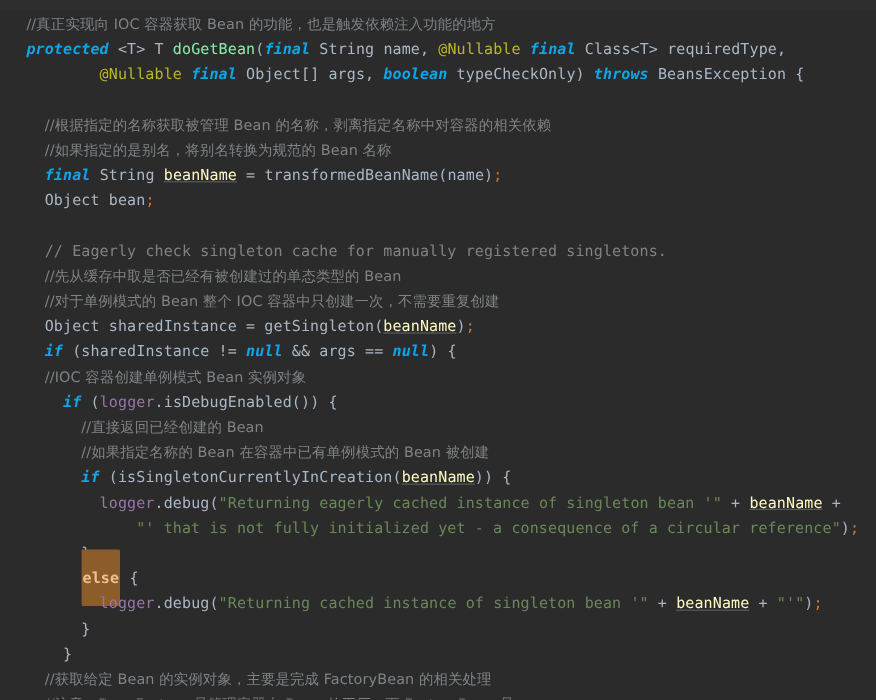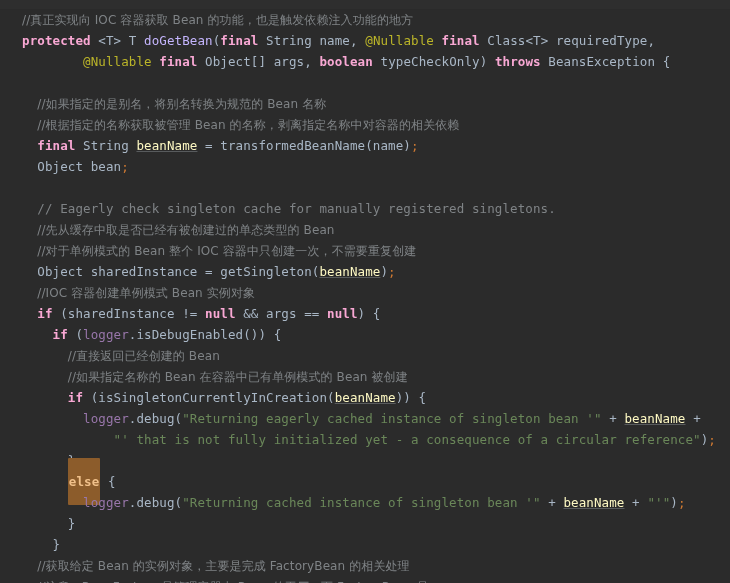--- a/index.html
+++ b/index.html
@@ -48,22 +48,22 @@
     line-height: 21px;
     font-size: 12.5px;
     white-space: pre;
     padding-left: 22px;
     color: #a9b7c6;
     letter-spacing: 0.1px;
   }
 
   
   .cmt   { color: #7f8386; }
-  .kw    { color: #f9a8d4; font-weight: bold; }
-  .mth   { color: #c4b5fd; }
+  .kw    { color: #0ea5e9; font-weight: bold; font-style: italic; }
+  .mth   { color: #86efac; }
   .ann   { color: #bbb529; }
   .str   { color: #6a8759; }
   .fld   { color: #9876aa; }
   .txt   { color: #a9b7c6; }
   .usage { color: #fef9c3; text-decoration: underline; text-decoration-color: #585b5d; }
   .semi  { color: #cc7832; }
 
   
   .hl {
     background: #8c5c2b;
@@ -86,41 +86,41 @@
   <div class="code-area">
 
     <div class="line"><span class="cmt cjk">//真正实现向 IOC 容器获取 Bean 的功能，也是触发依赖注入功能的地方</span></div>
 
     <div class="line"><span class="kw">protected</span> <span class="txt">&lt;T&gt; T </span><span class="mth">doGetBean</span><span class="txt">(</span><span class="kw">final</span> <span class="txt">String name</span><span class="txt">, </span><span class="ann">@Nullable</span> <span class="kw">final</span> <span class="txt">Class&lt;T&gt; requiredType,</span></div>
 
     <div class="line">        <span class="ann">@Nullable</span> <span class="kw">final</span> <span class="txt">Object[] args, </span><span class="kw">boolean</span> <span class="txt">typeCheckOnly) </span><span class="kw">throws</span> <span class="txt">BeansException {</span></div>
 
     <div class="line">&nbsp;</div>
 
+    <div class="line">  <span class="cmt cjk">//根据指定的名称获取被管理 Bean 的名称，剥离指定名称中对容器的相关依赖</span></div>
+
     <div class="line">  <span class="cmt cjk">//如果指定的是别名，将别名转换为规范的 Bean 名称</span></div>
-
-    <div class="line">  <span class="cmt cjk">//根据指定的名称获取被管理 Bean 的名称，剥离指定名称中对容器的相关依赖</span></div>
 
     <div class="line">  <span class="kw">final</span> <span class="txt">String </span><span class="usage">beanName</span><span class="txt"> = </span><span class="txt">transformedBeanName(name)</span><span class="semi">;</span></div>
 
     <div class="line">  <span class="txt">Object bean</span><span class="semi">;</span></div>
 
     <div class="line">&nbsp;</div>
 
     <div class="line">  <span class="cmt">// Eagerly check singleton cache for manually registered singletons.</span></div>
 
     <div class="line">  <span class="cmt cjk">//先从缓存中取是否已经有被创建过的单态类型的 Bean</span></div>
 
     <div class="line">  <span class="cmt cjk">//对于单例模式的 Bean 整个 IOC 容器中只创建一次，不需要重复创建</span></div>
 
     <div class="line">  <span class="txt">Object sharedInstance = getSingleton(</span><span class="usage">beanName</span><span class="txt">)</span><span class="semi">;</span></div>
 
+    <div class="line">  <span class="kw">if</span> <span class="txt">(sharedInstance != </span><span class="kw">null</span><span class="txt"> &amp;&amp; args == </span><span class="kw">null</span><span class="txt">) {</span></div>
+
     <div class="line">  <span class="cmt cjk">//IOC 容器创建单例模式 Bean 实例对象</span></div>
-
-    <div class="line">  <span class="kw">if</span> <span class="txt">(sharedInstance != </span><span class="kw">null</span><span class="txt"> &amp;&amp; args == </span><span class="kw">null</span><span class="txt">) {</span></div>
 
     <div class="line">    <span class="kw">if</span> <span class="txt">(</span><span class="fld">logger</span><span class="txt">.isDebugEnabled()) {</span></div>
 
     <div class="line">      <span class="cmt cjk">//直接返回已经创建的 Bean</span></div>
 
     <div class="line">      <span class="cmt cjk">//如果指定名称的 Bean 在容器中已有单例模式的 Bean 被创建</span></div>
 
     <div class="line">      <span class="kw">if</span> <span class="txt">(isSingletonCurrentlyInCreation(</span><span class="usage">beanName</span><span class="txt">)) {</span></div>
 
     <div class="line">        <span class="fld">logger</span><span class="txt">.debug(</span><span class="str">"Returning eagerly cached instance of singleton bean '"</span><span class="txt"> + </span><span class="usage">beanName</span><span class="txt"> +</span></div>

